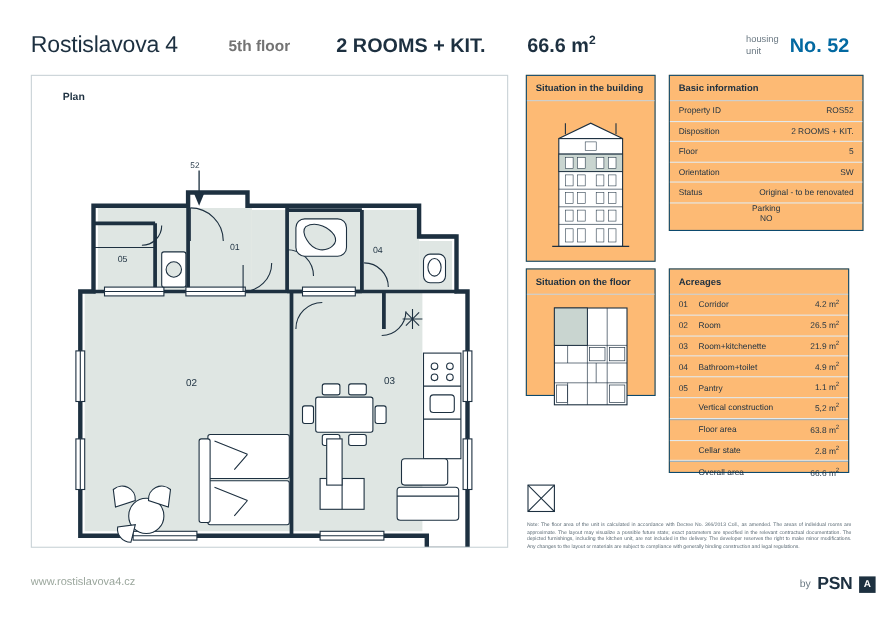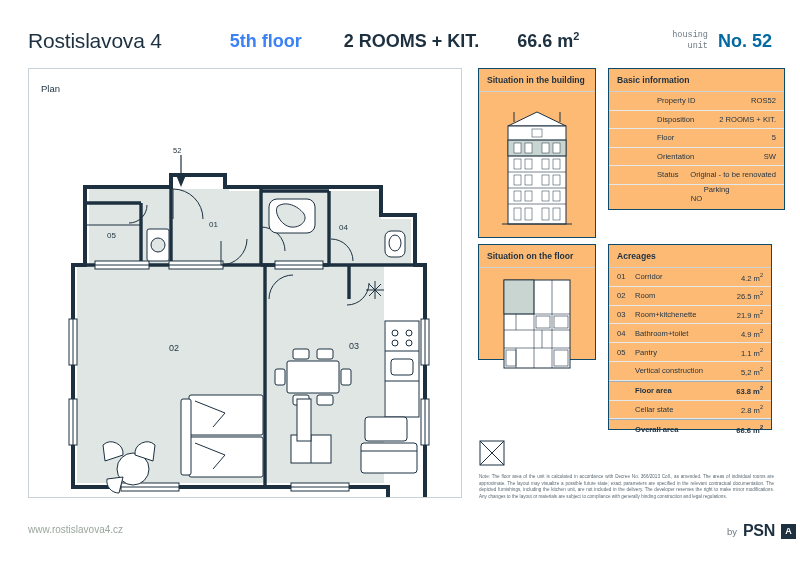--- a/index.html
+++ b/index.html
@@ -33,25 +33,24 @@
   }
   .brand {
     font-size: 21px;
     letter-spacing: -0.2px;
     color: #1d3040;
     font-weight: 400;
     white-space: nowrap;
   }
   .header-spacer { flex: 0 0 46px; }
   .floor-label {
-    font-size: 18px;
-    color: #3b82f6;
+    font-size: 14px;
+    color: #737373;
     font-weight: 700;
     white-space: nowrap;
-    margin-left: 22px;
   }
   .disp-label {
     font-size: 18px;
     color: #1d3040;
     font-weight: 700;
     white-space: nowrap;
     margin-left: 42px;
   }
   .area-label {
     font-size: 18px;
@@ -64,43 +63,43 @@
   .unit-block {
     margin-left: auto;
     display: flex;
     align-items: center;
     gap: 10px;
   }
   .unit-caption {
     font-size: 8.5px;
     line-height: 11px;
     color: #6c7a84;
-    text-align: right;
-    font-family: Liberation Mono, monospace;
+    text-align: left;
   }
   .unit-number {
     font-size: 18px;
     font-weight: 700;
     color: #0369a1;
     white-space: nowrap;
   }
 
   
   .plan-panel {
     position: absolute;
     left: 28px; top: 68px;
     width: 432px; height: 428px;
     border: 1px solid #c9d2d6;
     background: #fff;
   }
   .plan-title {
     position: absolute;
-    left: 12px; top: 14px;
+    left: 28px; top: 14px;
     font-size: 9.5px;
     color: #1d3040;
+    font-weight: bold;
   }
   .plan-svg { position: absolute; left:0; top:0; }
 
   
   .panel {
     position: absolute;
     border: 1px solid #0c4a6e;
     background: #fdba74;
     box-sizing: border-box;
   }
@@ -133,38 +132,38 @@
     display: flex;
     justify-content: space-between;
     align-items: center;
     font-size: 7.6px;
     padding: 0 8px;
     height: 17.5px;
     border-bottom: 1px solid #e3e9eb;
     color: #1d3040;
   }
   .info-row:last-child { border-bottom: none; flex-direction: column; }
-  .info-row .k { color: #1d3040; margin-left: 40px; }
+  .info-row .k { color: #1d3040; }
   .info-row .v { color: #1d3040; text-align: right; }
 
   
   .ac-row {
     display: flex;
     align-items: center;
     font-size: 7.6px;
     padding: 0 8px;
     height: 17.8px;
     border-bottom: 1px solid #e3e9eb;
     color: #1d3040;
   }
   .ac-row:last-child { border-bottom: none; }
   .ac-row .code { width: 18px; color: #1d3040; }
   .ac-row .nm { flex: 1; }
   .ac-row .val { text-align: right; white-space: nowrap; }
-  .ac-row.bold { font-weight: 700; }
+  .ac-row.bold { font-weight: 400; }
   .ac-row.topline { border-top: 1px solid #9fb0b8; }
   .ac-row sup, .info-row sup { font-size: 5.6px; }
 
   
   .noscale {
     position: absolute;
     left: 479px; top: 440px;
     width: 26px; height: 26px;
   }
   .note {

